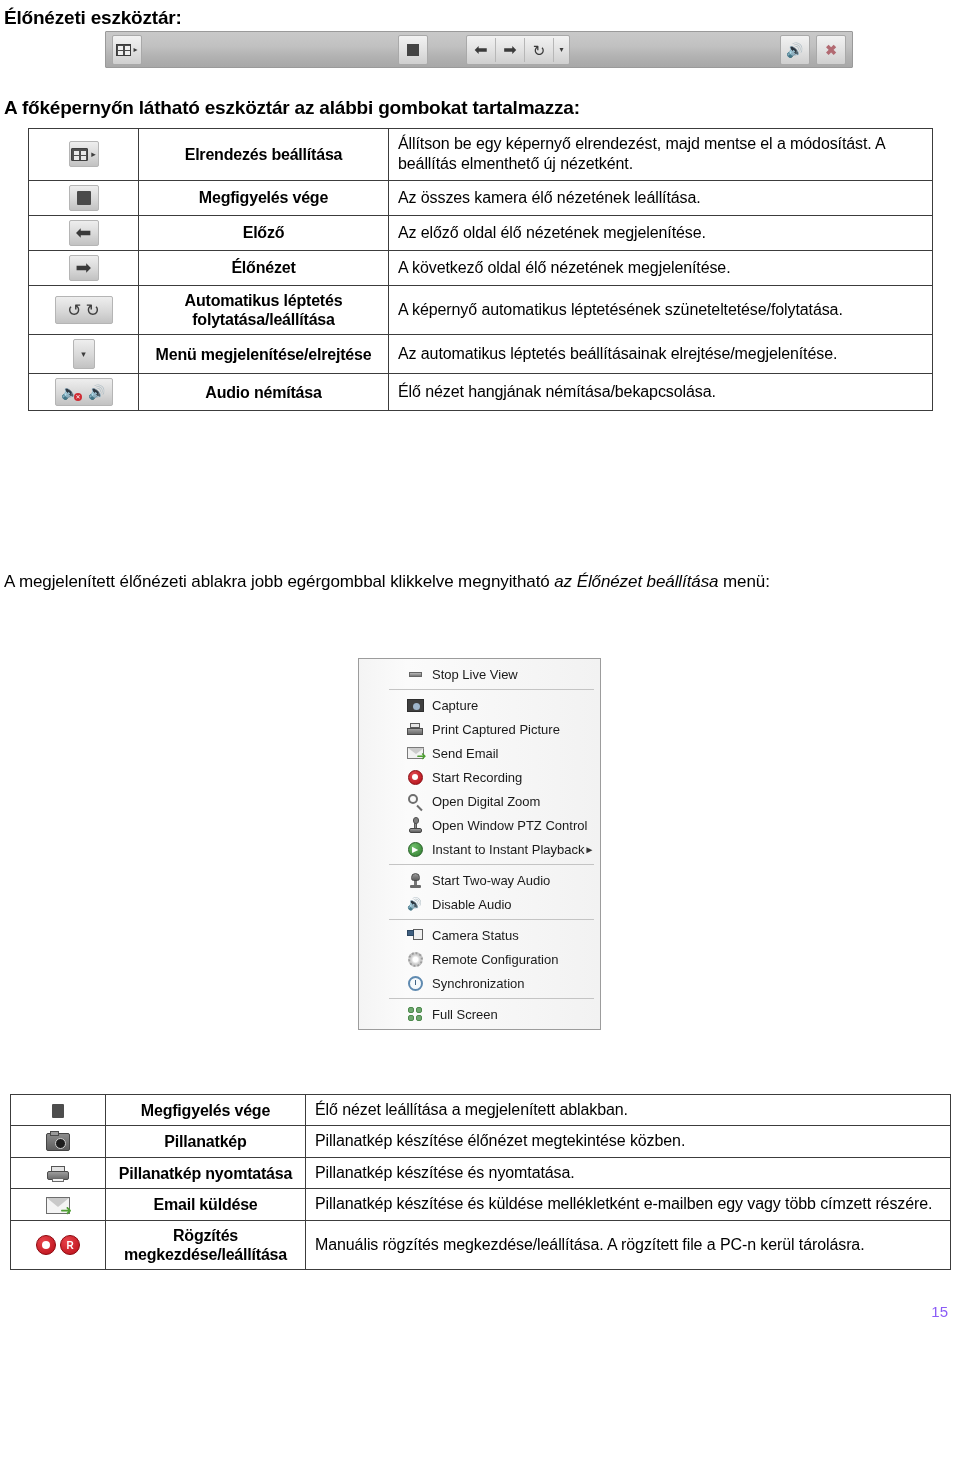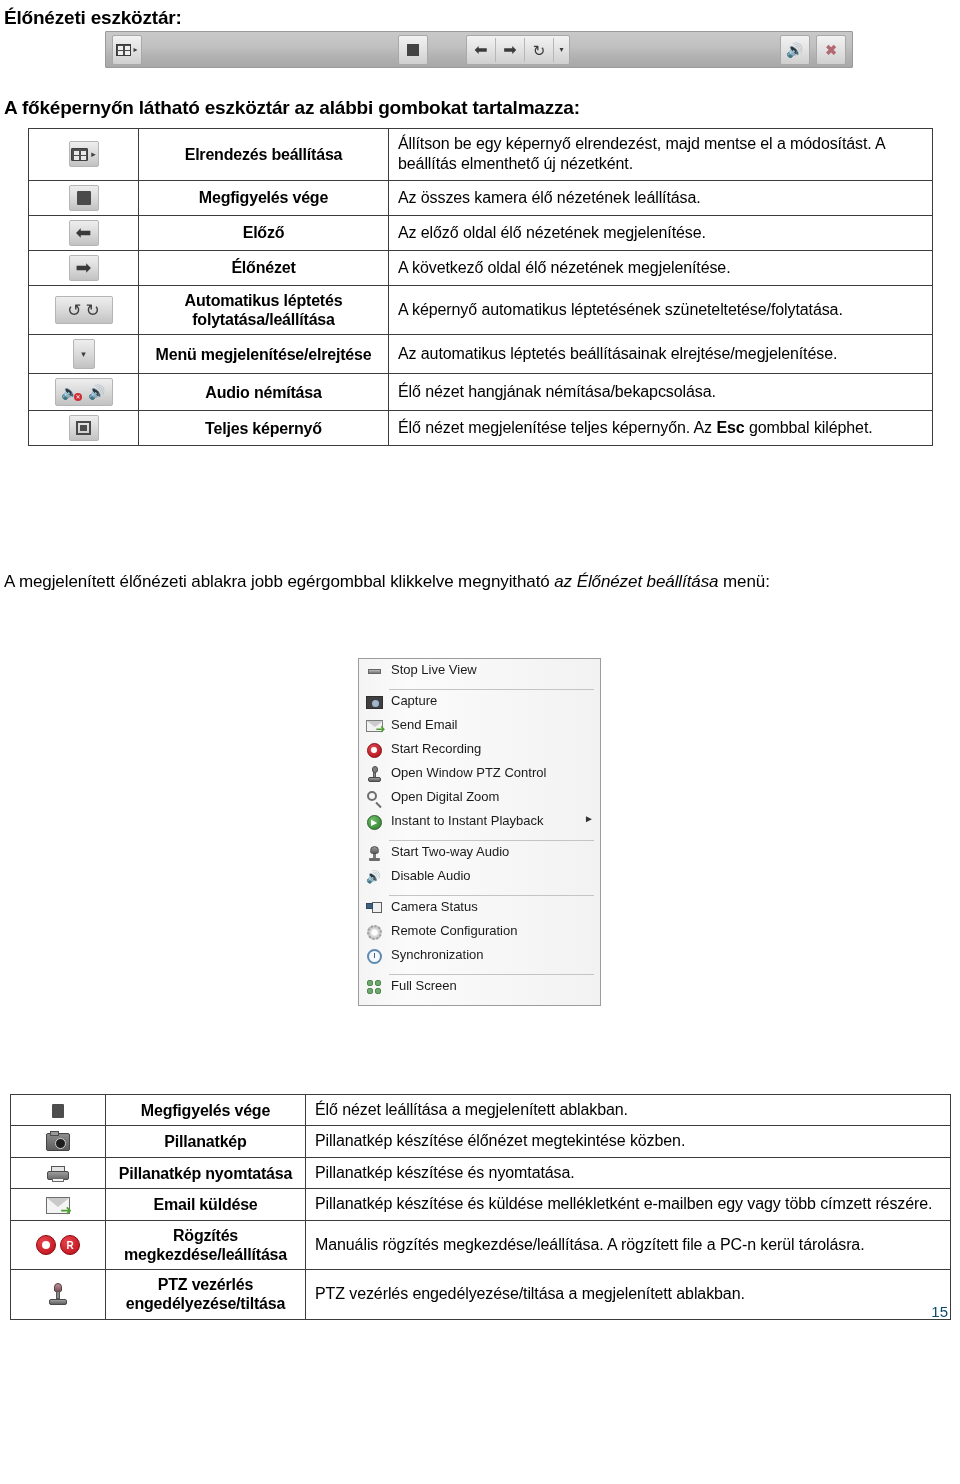--- a/index.html
+++ b/index.html
@@ -248,24 +248,25 @@
     position: absolute;
     left: 358px; top: 658px;
     width: 243px;
     background: linear-gradient(to right, #f4f4f4 0%, #fbfbfb 20%, #f2f2f2 100%);
     border: 1px solid #9c9c9c;
     padding: 3px 0;
     font-size: 13px;
     color: #1a1a1a;
   }
   .ctx-item {
-    display: flex; align-items: flex-start;
+    display: flex; align-items: center;
     height: 24px;
     padding: 0 6px 0 5px;
     white-space: nowrap;
+    margin-left: 41px;
   }
   .ctx-ico {
     width: 20px; height: 18px;
     margin-right: 7px;
     display: flex; align-items: center; justify-content: center;
     flex: 0 0 20px;
   }
   .ctx-label { flex: 1 1 auto; }
   .ctx-sub { color: #333; font-size: 10px; }
   .ctx-sep { height: 1px; background: #c4c4c4; margin: 3px 6px 3px 30px; }
@@ -302,21 +303,21 @@
   .ci-clock { width:15px; height:15px; border-radius:50%; border:2px solid #5f8ab0; position:relative; background:#f5f9fc; }
   .ci-clock::after { content:""; position:absolute; left:5px; top:2px; width:1px; height:5px; background:#3f6385; }
   .ci-full { width:14px; height:14px; display:grid; grid-template-columns:1fr 1fr; grid-template-rows:1fr 1fr; gap:2px; }
   .ci-full span { background:#6fa86f; border:1px solid #4e8a4e; border-radius:2px; }
 
   
   #page-number {
     position: absolute;
     right: 12px; bottom: 8px;
     font-size: 15px;
-    color: #0c4a6e;
+    color: #8b5cf6;
   }
 </style>
 </head>
 <body>
 
 <div class="page">
 
   <div class="h-bold" id="heading-live-toolbar">Élőnézeti eszköztár:</div>
 
   <div class="toolbar-shot">
@@ -415,29 +416,20 @@
       <tr>
         <td class="c-icon">
           <span class="tile wide">
             <span class="ic-spk">🔈<span class="ic-mute-dot">✕</span></span>
             <span class="ic-spk" style="margin-left:5px;">🔊</span>
           </span>
         </td>
         <td class="c-name">Audio némítása</td>
         <td class="c-desc">Élő nézet hangjának némítása/bekapcsolása.</td>
       </tr>
-      <tr>
-        <td class="c-icon">
-          <span class="tile sq">
-            <span class="ic-fs"></span>
-          </span>
-        </td>
-        <td class="c-name">Teljes képernyő</td>
-        <td class="c-desc"><span>Élő nézet megjelenítése teljes képernyőn. Az </span><b>Esc</b><span> gombbal kiléphet.</span></td>
-      </tr>
     </tbody>
   </table>
 
   <div id="para-right-click"><span>A megjelenített élőnézeti ablakra jobb egérgombbal klikkelve megnyitható </span><i>az Élőnézet beállítása</i><span> menü:</span></div>
 
   <div class="ctx-menu">
 
     <div class="ctx-item">
       <span class="ctx-ico">
           <span class="ci-stopbar"></span>
@@ -446,58 +438,67 @@
     </div>
     <div class="ctx-sep"></div>
 
     <div class="ctx-item">
       <span class="ctx-ico">
           <span class="ci-capture"></span>
         </span>
       <span class="ctx-label">Capture</span>
     </div>
 
+    <div class="ctx-item">
+      <span class="ctx-ico">
+          <span class="ci-print">
+            <span class="t"></span>
+            <span class="b"></span>
+          </span>
+        </span>
+      <span class="ctx-label">Print Captured Picture</span>
+    </div>
 
     <div class="ctx-item">
       <span class="ctx-ico">
           <span class="ci-mail">
             <span class="ar">➜</span>
           </span>
         </span>
       <span class="ctx-label">Send Email</span>
     </div>
 
     <div class="ctx-item">
       <span class="ctx-ico">
           <span class="ci-rec">
             <span class="i"></span>
           </span>
         </span>
       <span class="ctx-label">Start Recording</span>
+    </div>
+
+    <div class="ctx-item">
+      <span class="ctx-ico">
+          <span class="ci-zoom">
+            <span class="lens"></span>
+            <span class="hand"></span>
+          </span>
+        </span>
+      <span class="ctx-label">Open Digital Zoom</span>
     </div>
 
     <div class="ctx-item">
       <span class="ctx-ico">
           <span class="ci-ptz">
             <span class="k"></span>
             <span class="s"></span>
             <span class="b2"></span>
           </span>
         </span>
       <span class="ctx-label">Open Window PTZ Control</span>
-    </div>
-
-    <div class="ctx-item">
-      <span class="ctx-ico">
-          <span class="ci-zoom">
-            <span class="lens"></span>
-            <span class="hand"></span>
-          </span>
-        </span>
-      <span class="ctx-label">Open Digital Zoom</span>
     </div>
 
     <div class="ctx-item">
       <span class="ctx-ico">
           <span class="ci-play">▶</span>
         </span>
       <span class="ctx-label">Instant to Instant Playback</span>
       <span class="ctx-sub">►</span>
     </div>
     <div class="ctx-sep"></div>
@@ -611,31 +612,18 @@
                 <span class="inner"></span>
               </span>
             <span class="ic-rec-dot">
                 <span class="rr">R</span>
               </span>
           </span>
         </td>
         <td class="c-name">Rögzítés megkezdése/leállítása</td>
         <td class="c-desc">Manuális rögzítés megkezdése/leállítása. A rögzített file a PC-n kerül tárolásra.</td>
       </tr>
-      <tr>
-        <td class="c-icon">
-          <span class="tile plain">
-            <span class="ic-ptz">
-                <span class="knob"></span>
-                <span class="stick"></span>
-                <span class="base"></span>
-              </span>
-          </span>
-        </td>
-        <td class="c-name">PTZ vezérlés engedélyezése/tiltása</td>
-        <td class="c-desc">PTZ vezérlés engedélyezése/tiltása a megjelenített ablakban.</td>
-      </tr>
     </tbody>
   </table>
 
   <div id="page-number">15</div>
 
 </div>
 
 </body></html>

